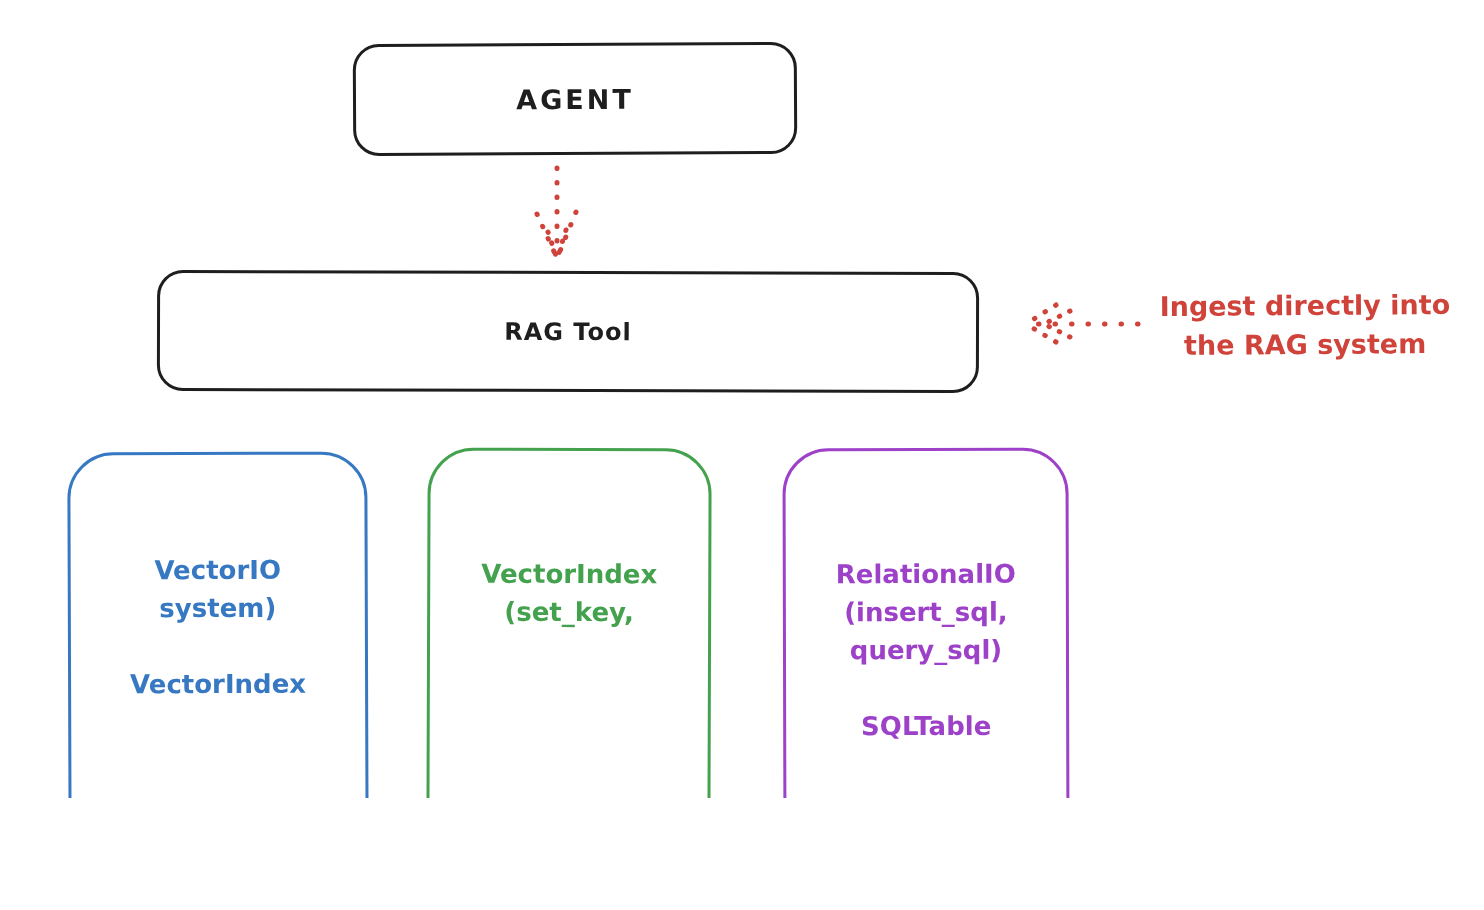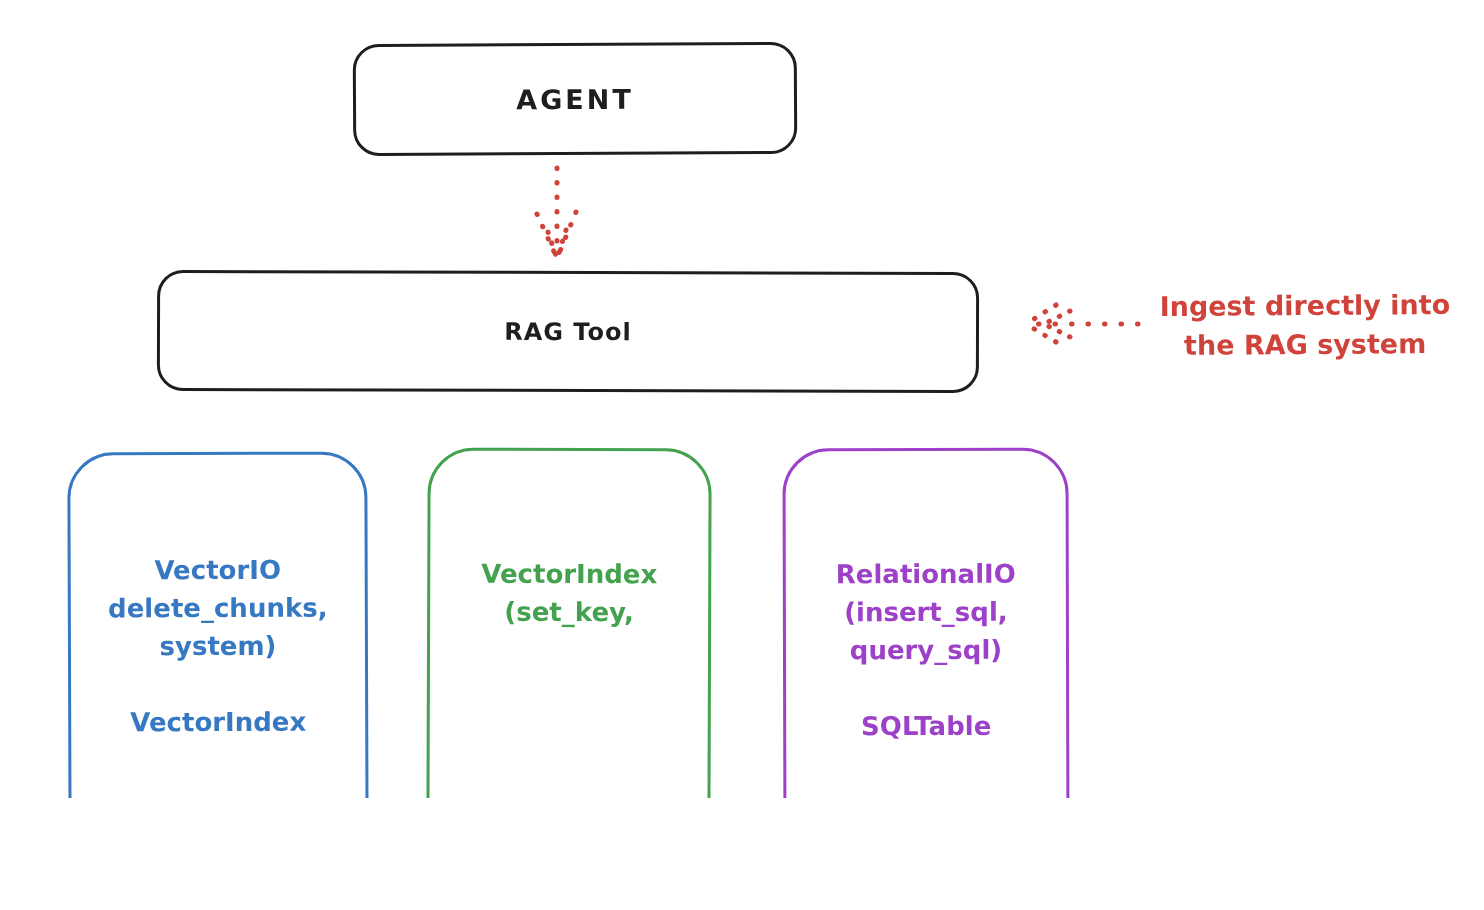--- a/index.html
+++ b/index.html
@@ -145,21 +145,20 @@
     </g>
   </svg>
 
   <div id="annotation">
     <div>Ingest directly into</div>
     <div>the RAG system</div>
   </div>
 
   <div class="card" id="card-vector">
     <div class="line">VectorIO</div>
-    <div class="line">delete_chunks,</div>
     <div class="line">system)</div>
     <div class="line"></div>
     <div class="line">VectorIndex</div>
   </div>
 
   <div class="card" id="card-keyvalue">
     <div class="line">VectorIndex</div>
     <div class="line">(set_key,</div>
     <div class="line"></div>
   </div>

